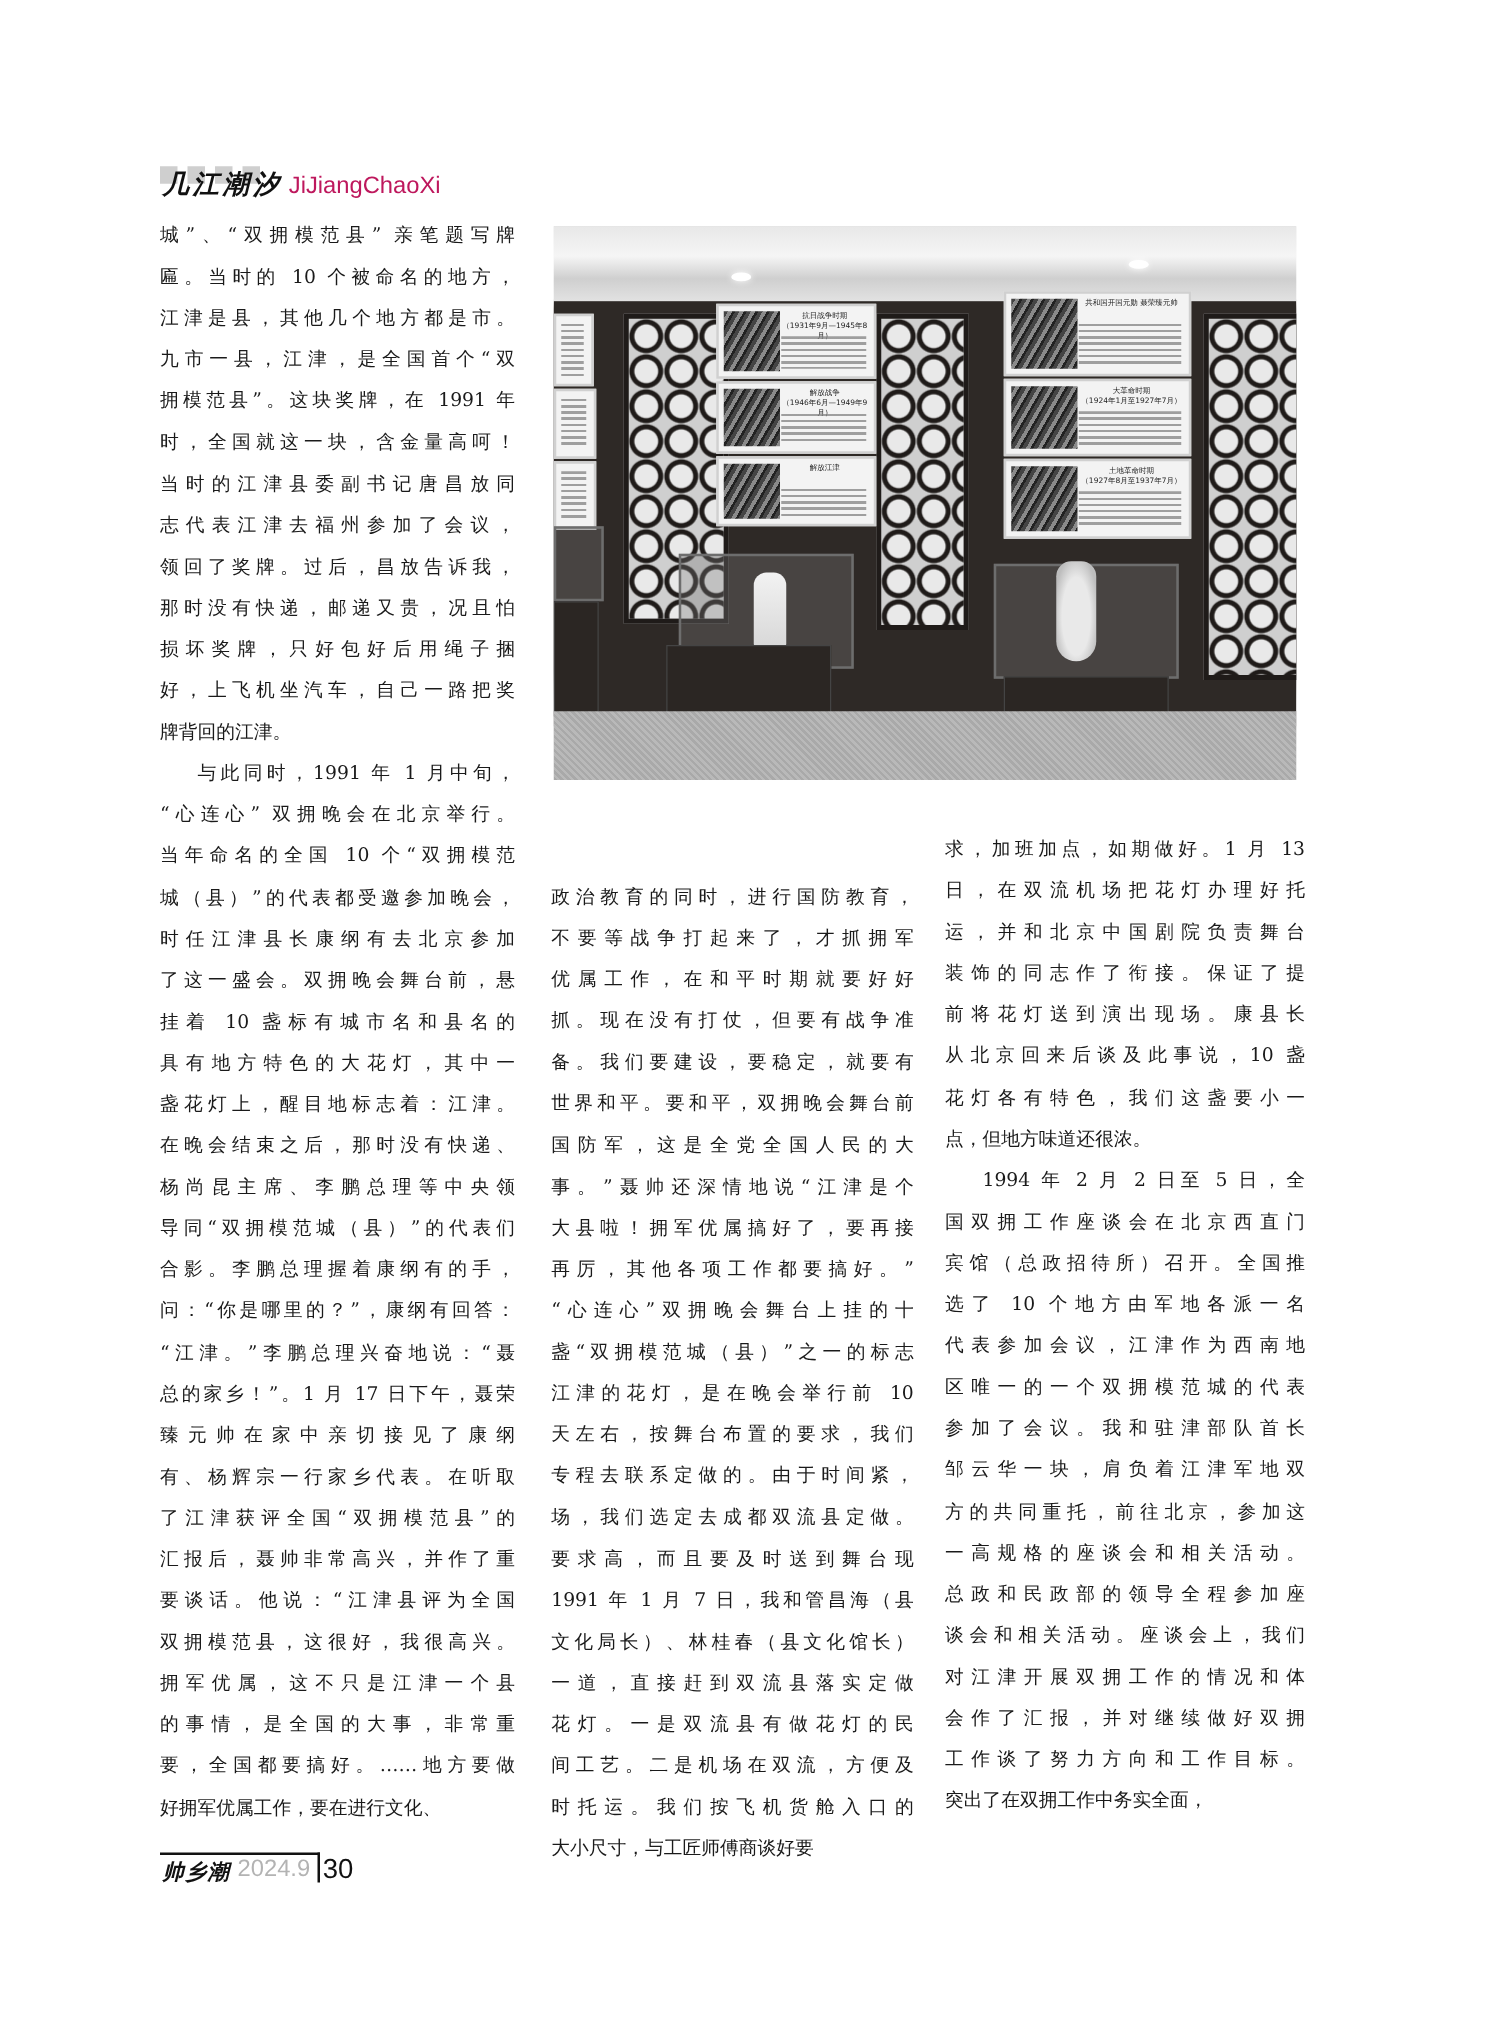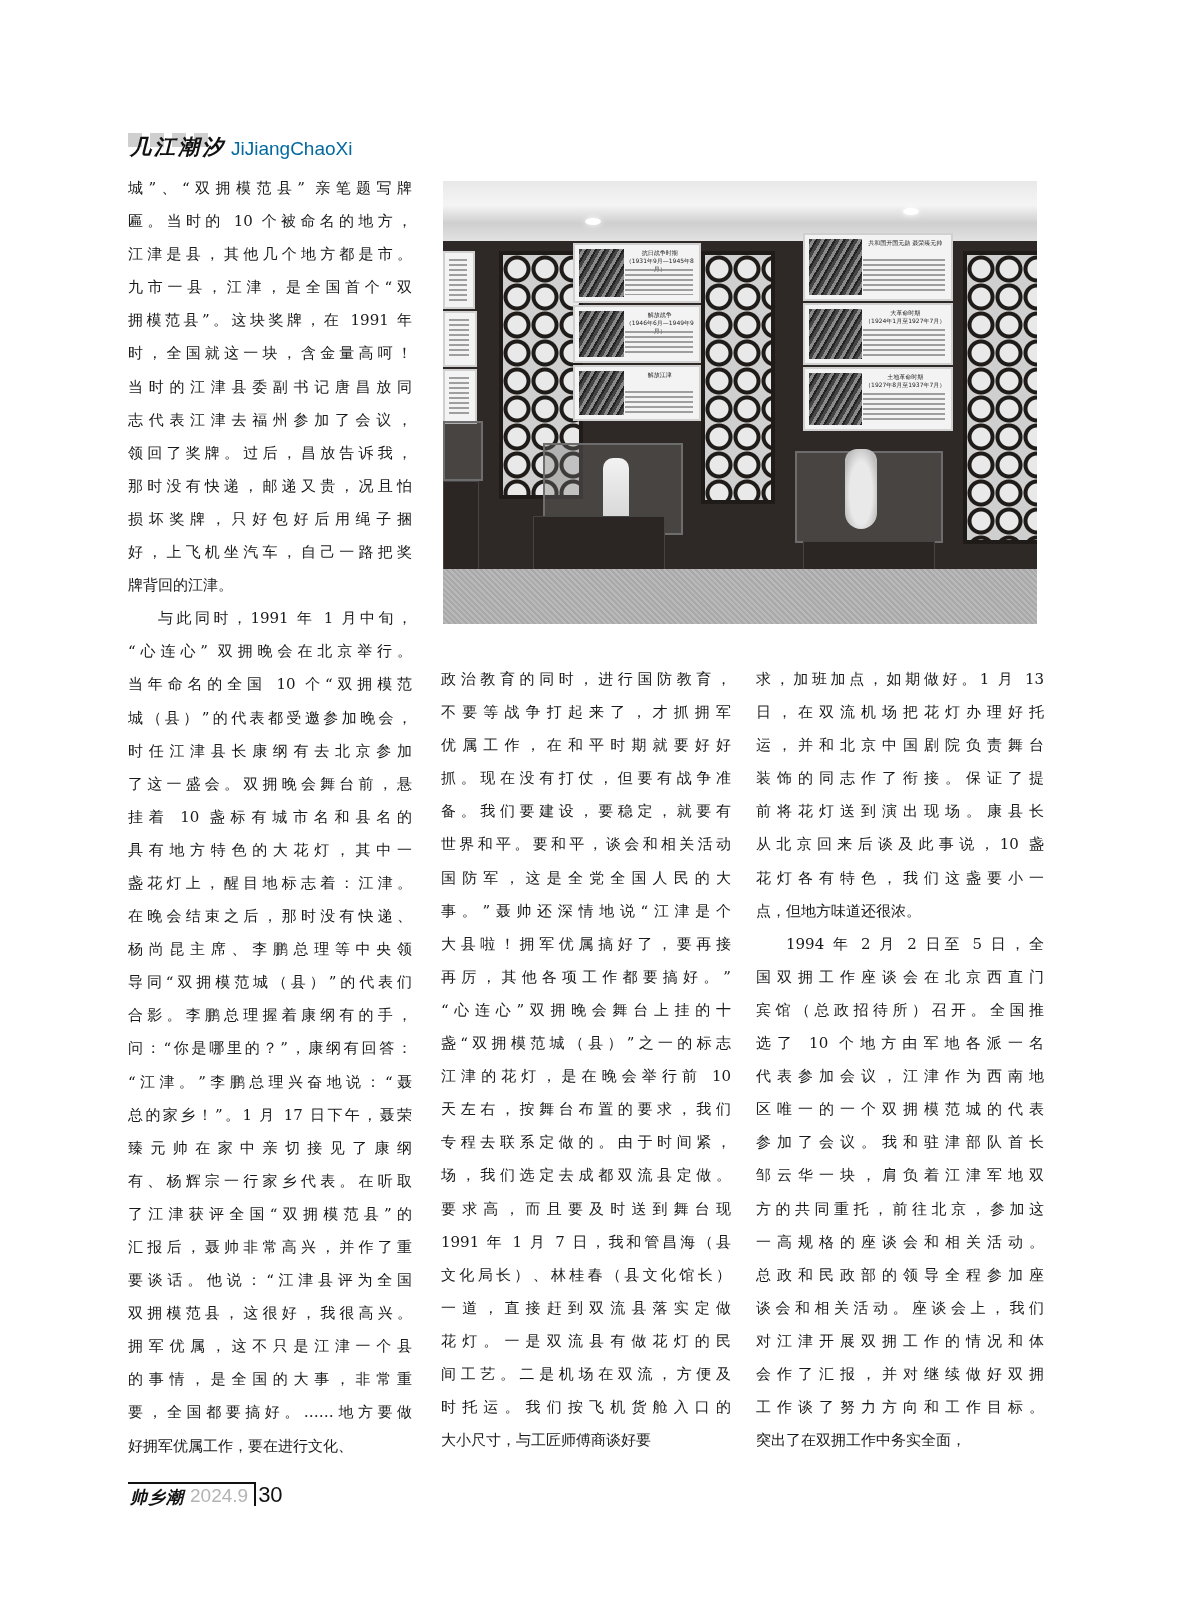--- a/index.html
+++ b/index.html
@@ -4,26 +4,26 @@
 <style>
   html, body { margin: 0; padding: 0; background: #ffffff; }
   body { width: 1200px; height: 1616px; position: relative; overflow: hidden;
          font-family: "DejaVu Serif", "Liberation Serif", serif; color: #1a1a1a; }
 
   .header { position: absolute; left: 128px; top: 133px; height: 28px; display: flex; align-items: flex-end; }
   .header .cn { position: relative; font-family: "DejaVu Sans", sans-serif; font-weight: bold; font-size: 21px; letter-spacing: 3px; color: #111; padding: 0 2px; }
   .header .cn .bg { position: absolute; left: 0; top: 0; display: flex; gap: 8px; z-index: 0; }
   .header .cn .bg i { display: block; width: 14px; height: 14px; background: #cfcfcf; }
   .header .cn span.t { position: relative; z-index: 1; font-style: italic; }
-  .header .en { font-family: "Liberation Sans", sans-serif; font-size: 19px; color: #0369a1; margin-left: 3px; line-height: 24px; }
+  .header .en { font-family: "Liberation Sans", sans-serif; font-size: 19px; color: #be185d; margin-left: 3px; line-height: 24px; }
 
   .col { position: absolute; font-size: 15px; line-height: 33.1px; text-align: justify; }
   .col p { margin: 0; }
   .col-left { left: 128px; top: 172px; width: 284px; }
-  .col-mid  { left: 441px; top: 663px; width: 290px; }
+  .col-mid  { left: 441px; top: 701px; width: 290px; }
   .col-right{ left: 756px; top: 663px; width: 288px; }
 
   .line { display: block; white-space: nowrap; text-align-last: justify; text-align: justify; }
   .line.last { text-align-last: left; }
 
   .photo { position: absolute; left: 443px; top: 181px; width: 594px; height: 443px; overflow: hidden;
            background: linear-gradient(180deg, #d9d9d9 0%, #efefef 6%, #cfcfcf 10%, #e6e6e6 13%, #3a3330 15%, #2a2522 80%, #9c9c9c 86%, #bdbdbd 100%); }
   .photo .ceiling { position: absolute; left: 0; top: 0; width: 100%; height: 60px;
            background: linear-gradient(180deg, #e8e8e8, #f5f5f5 40%, #cfcfcf 70%, #e2e2e2); }
   .photo .light { position: absolute; width: 16px; height: 7px; border-radius: 50%; background: #fff; box-shadow: 0 0 6px #fff; }
@@ -181,21 +181,21 @@
   <div class="floor"></div>
 </div>
 
 <div class="col col-mid" id="col-middle">
     <p>
       <span class="line">政治教育的同时，进行国防教育，</span>
       <span class="line">不要等战争打起来了，才抓拥军</span>
       <span class="line">优属工作，在和平时期就要好好</span>
       <span class="line">抓。现在没有打仗，但要有战争准</span>
       <span class="line">备。我们要建设，要稳定，就要有</span>
-      <span class="line">世界和平。要和平，谈会和相关活动</span>
+      <span class="line">世界和平。要和平，双拥晚会舞台前</span>
       <span class="line">国防军，这是全党全国人民的大</span>
       <span class="line">事。”聂帅还深情地说“江津是个</span>
       <span class="line">大县啦！拥军优属搞好了，要再接</span>
       <span class="line">再厉，其他各项工作都要搞好。”</span>
       <span class="line">“心连心”双拥晚会舞台上挂的十</span>
       <span class="line">盏“双拥模范城（县）”之一的标志</span>
       <span class="line">江津的花灯，是在晚会举行前 10</span>
       <span class="line">天左右，按舞台布置的要求，我们</span>
       <span class="line">专程去联系定做的。由于时间紧，</span>
       <span class="line">场，我们选定去成都双流县定做。</span>

